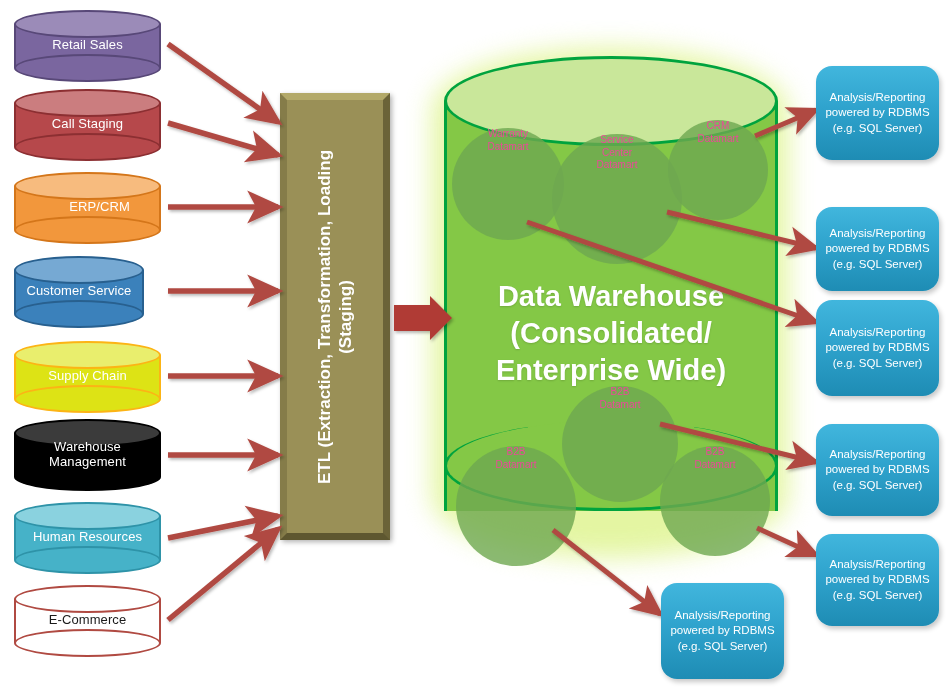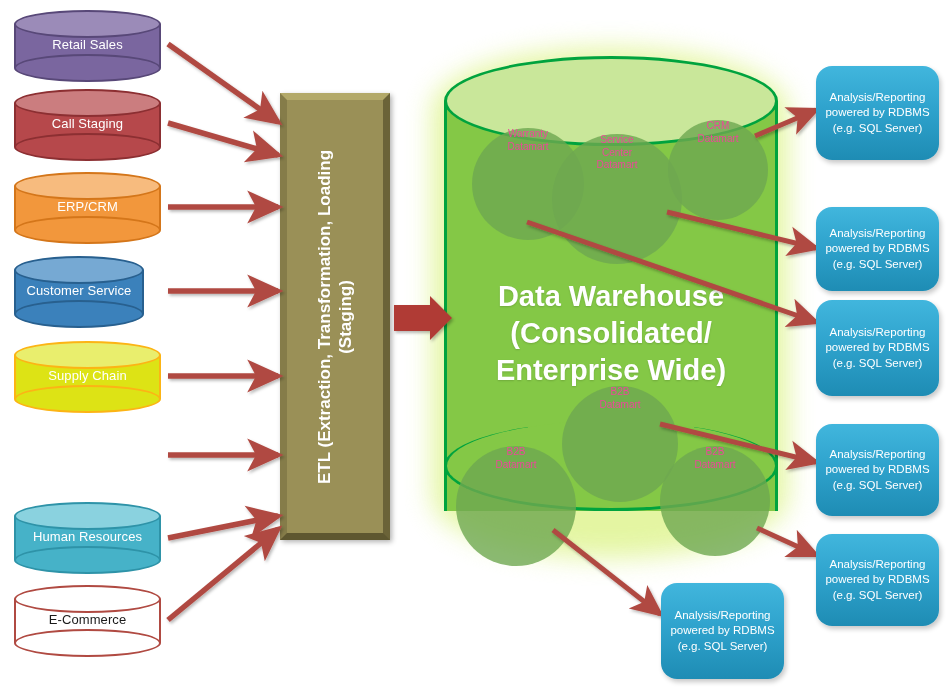--- a/index.html
+++ b/index.html
@@ -248,37 +248,44 @@
     <div class="cyl-bottom" style="top:44px; height:28px; background:#b6484b; border:2.5px solid #8c2f32;"></div>
     <div class="cyl-body" style="top:14px; height:44px; background:#b6484b; border-left:2.5px solid #8c2f32; border-right:2.5px solid #8c2f32;"></div>
     <div class="cyl-top" style="top:0px; height:28px; background:#cb7d7f; border:2.5px solid #8c2f32;"></div>
     <div class="cyl-label" style="top:27px; color:#ffffff;">Call Staging</div>
   </div>
 
   <div class="cylinder" style="left:14px; top:172px; width:147px; height:72px;">
     <div class="cyl-bottom" style="top:44px; height:28px; background:#f2973c; border:2.5px solid #d4761a;"></div>
     <div class="cyl-body" style="top:14px; height:44px; background:#f2973c; border-left:2.5px solid #d4761a; border-right:2.5px solid #d4761a;"></div>
     <div class="cyl-top" style="top:0px; height:28px; background:#f7bb7e; border:2.5px solid #d4761a;"></div>
-    <div class="cyl-label" style="top:27px; color:#ffffff;">ERP/CRM</div>
+    <div class="cyl-label" style="top:27px; color:#ffffff;padding-left:12px;">ERP/CRM</div>
   </div>
 
   <div class="cylinder" style="left:14px; top:256px; width:130px; height:72px;">
     <div class="cyl-bottom" style="top:44px; height:28px; background:#3b81bb; border:2.5px solid #28608f;"></div>
     <div class="cyl-body" style="top:14px; height:44px; background:#3b81bb; border-left:2.5px solid #28608f; border-right:2.5px solid #28608f;"></div>
     <div class="cyl-top" style="top:0px; height:28px; background:#76a9d3; border:2.5px solid #28608f;"></div>
     <div class="cyl-label" style="top:27px; color:#ffffff;">Customer Service</div>
   </div>
 
   <div class="cylinder" style="left:14px; top:341px; width:147px; height:72px;">
     <div class="cyl-bottom" style="top:44px; height:28px; background:#dde315; border:2.5px solid #fcb415;"></div>
     <div class="cyl-body" style="top:14px; height:44px; background:#dde315; border-left:2.5px solid #fcb415; border-right:2.5px solid #fcb415;"></div>
     <div class="cyl-top" style="top:0px; height:28px; background:#e9ee6d; border:2.5px solid #fcb415;"></div>
     <div class="cyl-label" style="top:27px; color:#ffffff;border-radius:7px;">Supply Chain</div>
   </div>
 
+  <div class="cylinder" style="left:14px; top:419px; width:147px; height:72px;">
+    <div class="cyl-bottom" style="top:44px; height:28px; background:#000000; border:2.5px solid #000000;"></div>
+    <div class="cyl-body" style="top:14px; height:44px; background:#000000; border-left:2.5px solid #000000; border-right:2.5px solid #000000;"></div>
+    <div class="cyl-top" style="top:0px; height:28px; background:#3b3b3b; border:2.5px solid #000000;"></div>
+    <div class="cyl-label" style="top:20px; color:#ffffff; white-space:pre-line;">Warehouse
+Management</div>
+  </div>
 
   <div class="cylinder" style="left:14px; top:585px; width:147px; height:72px;">
     <div class="cyl-bottom" style="top:44px; height:28px; background:#ffffff; border:2.5px solid #b04a42;"></div>
     <div class="cyl-body" style="top:14px; height:44px; background:#ffffff; border-left:2.5px solid #b04a42; border-right:2.5px solid #b04a42;"></div>
     <div class="cyl-top" style="top:0px; height:28px; background:#ffffff; border:2.5px solid #b04a42;"></div>
     <div class="cyl-label" style="top:27px; color:#1a1a1a;">E-Commerce</div>
   </div>
 
   <div class="cylinder" style="left:14px; top:502px; width:147px; height:72px;">
     <div class="cyl-bottom" style="top:44px; height:28px; background:#46b2c8; border:2.5px solid #2e93a8;"></div>
@@ -291,21 +298,21 @@
     <div id="etl-label" style="white-space:pre-line;">ETL (Extraction, Transformation, Loading
 (Staging)</div>
   </div>
 
   <div id="dw-glow"></div>
   <div id="dw-wrap">
     <div id="dw-bottom"></div>
     <div id="dw-body"></div>
     <div id="dw-top"></div>
 
-    <div class="datamart" style="left:28px; top:72px; width:112px; height:112px;">
+    <div class="datamart" style="left:8px; top:72px; width:112px; height:112px;">
       <span style="white-space:pre-line;">Warranty
 Datamart</span>
     </div>
     <div class="datamart" style="left:108px; top:78px; width:130px; height:130px;">
       <span style="white-space:pre-line;">Service
 Center
 Datamart</span>
     </div>
     <div class="datamart" style="left:224px; top:64px; width:100px; height:100px;">
       <span style="white-space:pre-line;">CRM

